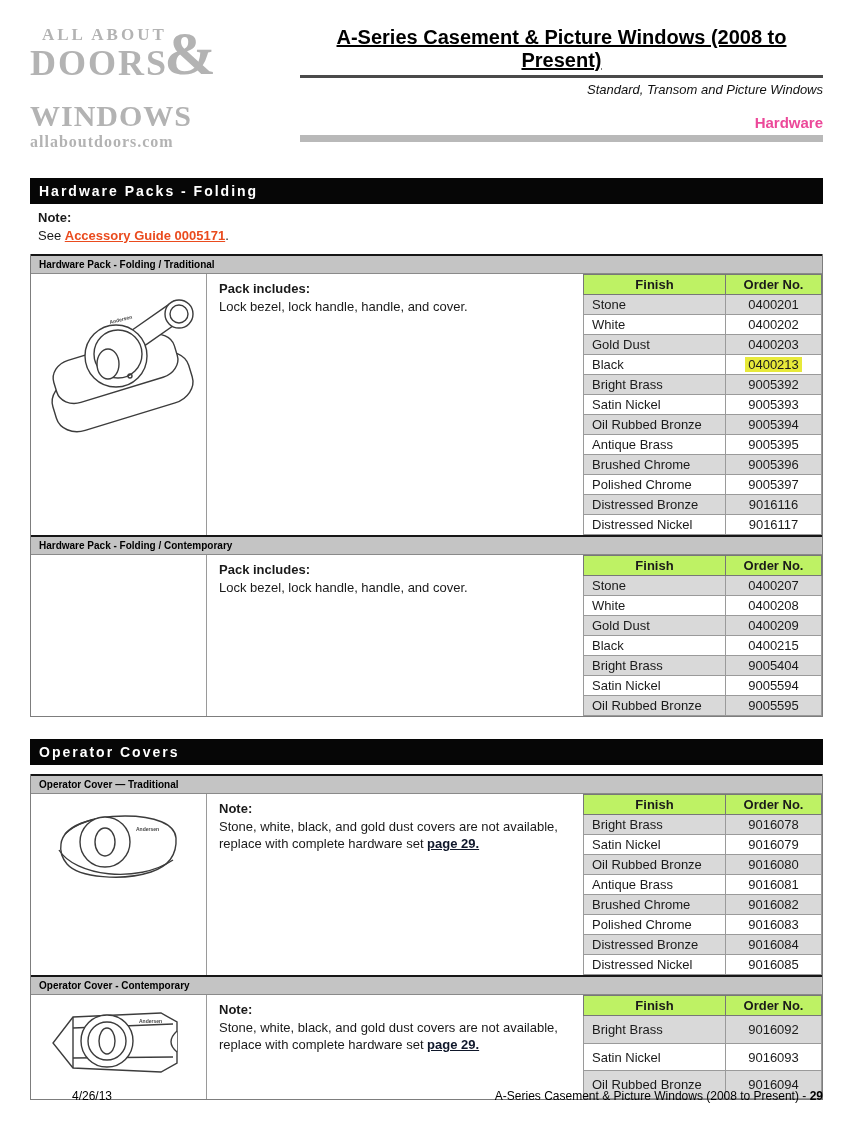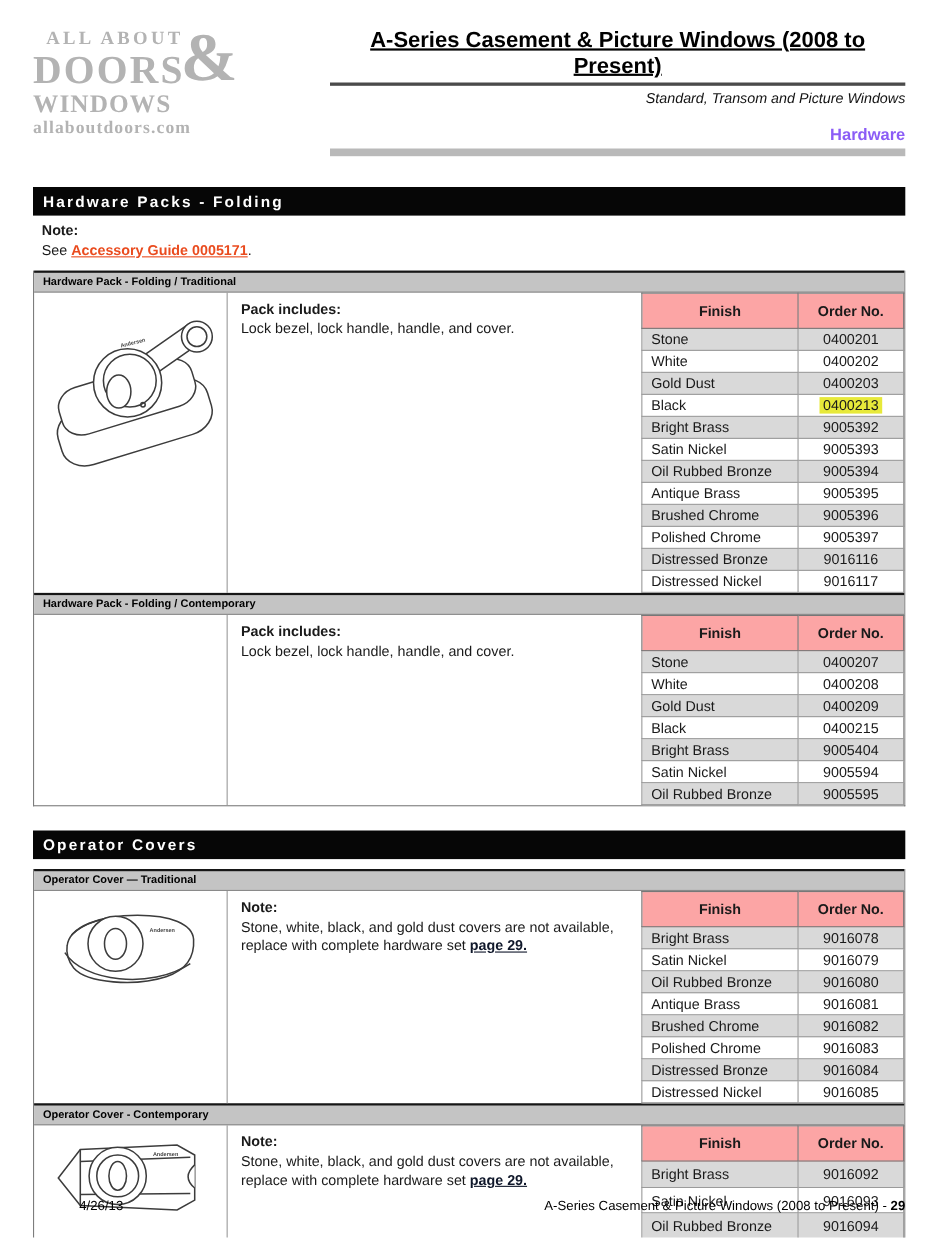--- a/index.html
+++ b/index.html
@@ -15,31 +15,31 @@
   
   .header { display: flex; padding: 26px 30px 0 30px; gap: 40px; }
   .logo {
     width: 192px; position: relative;
     font-family: "Liberation Serif", serif;
     color: #b3b3b3; font-weight: bold; line-height: 1.0;
     flex: none;
   }
   .logo .l1 { font-size: 17px; letter-spacing: 3px; padding-left: 12px; }
   .logo .l2 { font-size: 36px; letter-spacing: 2px; margin-top: 2px; }
-  .logo .l3 { font-size: 23px; letter-spacing: 1px; margin-top: 2px; }
+  .logo .l3 { font-size: 30px; letter-spacing: 1px; margin-top: 20px; }
   .logo .l4 { font-size: 16px; letter-spacing: 1px; margin-top: 3px; }
   .logo .amp { position: absolute; top: -4px; right: 6px; font-size: 62px; line-height: 1; }
 
   .title-block { flex: 1; padding-left: 38px; }
   .doc-title {
     font-size: 20px; font-weight: bold; text-align: center;
     border-bottom: 3px solid #4a4a4a; padding-bottom: 3px; color:#000;text-decoration:underline;
   }
   .subtitle { text-align: right; font-style: italic; font-size: 13px; margin-top: 4px; color:#111; }
-  .hw-label { text-align: right; font-weight: bold; font-size: 15px; margin-top: 17px; color:#8b5cf6; }
+  .hw-label { text-align: right; font-weight: bold; font-size: 15px; margin-top: 17px; color:#ec4899; }
   .head-graybar { height: 7px; background: #b9b9b9; margin-top: 4px; }
 
   
   .content { margin: 28px 30px 0 30px; }
 
   .black-bar {
     background: #060606; color: #fff; font-weight: bold;
     font-size: 14px; letter-spacing: 2px; padding: 5px 9px;
   }
   .top-note { padding: 5px 8px 10px 8px; font-size: 13px; line-height: 1.35; }
@@ -52,22 +52,22 @@
     background: #c4c4c4; color: #000; font-weight: bold; font-size: 10px;
     padding: 3px 8px; border-top: 2px solid #161616; border-bottom: 1px solid #8a8a8a;
   }
   .subsec-body { display: flex; align-items: stretch; }
   .img-cell { width: 175px; flex: none; padding: 6px 4px; display: flex; justify-content: center; align-items: flex-start; }
   .mid-cell { flex: 1; border-left: 1px solid #9a9a9a; padding: 6px 12px; font-size: 13px; line-height: 1.35; }
   .mid-cell .b { font-weight: bold; }
 
   .ftable { border-collapse: collapse; width: 238px; flex: none; font-size: 13px; table-layout: fixed; }
   .ftable th {
-    font-weight: bold; text-align: center; background: #fca5a5;
-    border: 1px solid #777; padding: 2px 4px; height: 32px;
+    font-weight: bold; text-align: center; background: #bef264;
+    border: 1px solid #777; padding: 2px 4px; height: 20px;
   }
   .ftable td { border: 1px solid #9a9a9a; height: 20px; padding: 1px 8px; }
   .ftable td.ord { text-align: center; padding: 1px 2px; }
   .ftable col.c-fin { width: 142px; }
   .ftable col.c-ord { width: 96px; }
   .ftable tbody tr:nth-child(odd) { background: #d9d9d9; }
   .ftable tbody tr:nth-child(even) { background: #ffffff; }
   span.hl { background: #e7e93a; padding: 0 3px; }
 
   .gap-lg { height: 22px; }

